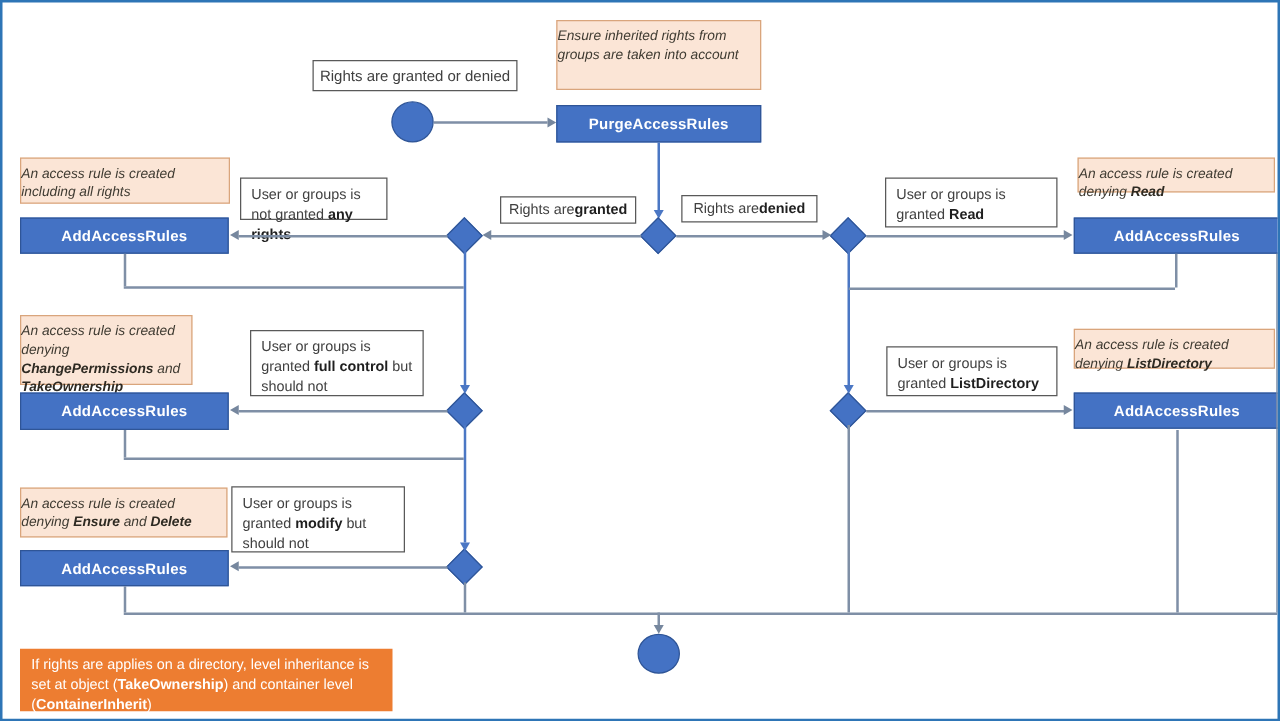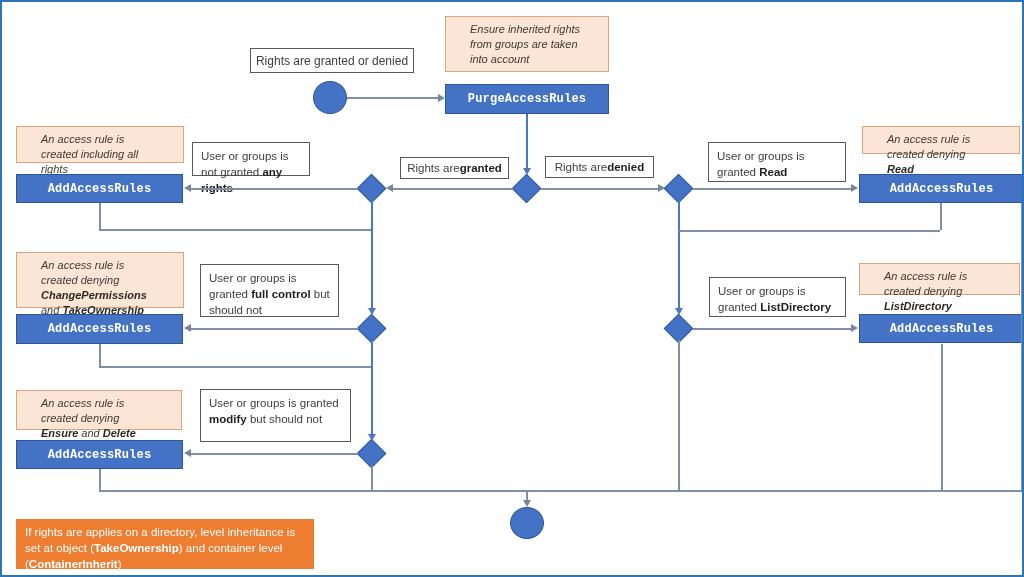--- a/index.html
+++ b/index.html
@@ -4,28 +4,28 @@
 <style>
   html,body{margin:0;padding:0;background:#e9e9e9;}
   #canvas{
     position:relative;width:1024px;height:577px;background:#ffffff;
     border:2px solid #2e75b6;box-sizing:border-box;overflow:hidden;
     font-family:"Liberation Sans","DejaVu Sans",sans-serif;
   }
   .note{
     position:absolute;background:#fbe5d6;border:1px solid #d9a57c;
     color:#3e3a31;font-style:italic;font-size:11px;line-height:1.35;
-    padding:5px 24px;box-sizing:border-box;
+    padding:5px 0;box-sizing:border-box;
   }
   .note b{color:#2e2a22;}
   .proc{
     position:absolute;background:#4472c4;border:1px solid #2f5597;
     color:#ffffff;font-weight:bold;font-size:12px;display:flex;
     align-items:center;justify-content:center;box-sizing:border-box;
-    text-align:center;letter-spacing:.2px;font-family:Liberation Mono, monospace;
+    text-align:center;letter-spacing:.2px;
   }
   .cond{
     position:absolute;background:#ffffff;border:1px solid #595959;
     color:#404040;font-size:11.5px;line-height:1.4;padding:5px 8px;
     box-sizing:border-box;
   }
   .cond b,.lbl b{color:#1f1f1f;}
   .lbl{
     position:absolute;background:#ffffff;border:1px solid #595959;
     color:#404040;font-size:11.5px;display:flex;align-items:center;
@@ -89,27 +89,27 @@
 
   <div class="hl" style="left:390px;top:186px;width:121px"></div>
   <div class="ar ar-l" style="left:384px;top:182px"></div>
   <div class="hl" style="left:539px;top:186px;width:118px"></div>
   <div class="ar ar-r" style="left:656px;top:182px"></div>
 
   <div class="note" style="left:14px;top:124px;width:168px;height:37px"><span>An access rule is created including all rights</span></div>
   <div class="proc" style="left:14px;top:172px;width:167px;height:29px">AddAccessRules</div>
   <div class="cond" style="left:190px;top:140px;width:118px;height:34px"><span>User or groups is not granted </span><b>any rights</b></div>
 
-  <div class="note" style="left:14px;top:250px;width:168px;height:56px"><span>An access rule is created denying </span><b>ChangePermissions</b><span> and </span><b>TakeOwnership</b></div>
+  <div class="note" style="left:14px;top:250px;width:138px;height:56px"><span>An access rule is created denying </span><b>ChangePermissions</b><span> and </span><b>TakeOwnership</b></div>
   <div class="proc" style="left:14px;top:312px;width:167px;height:30px">AddAccessRules</div>
   <div class="cond" style="left:198px;top:262px;width:139px;height:53px"><span>User or groups is granted </span><b>full control</b><span> but should not</span></div>
 
   <div class="note" style="left:14px;top:388px;width:166px;height:40px"><span>An access rule is created denying </span><b>Ensure</b><span> and </span><b>Delete</b></div>
   <div class="proc" style="left:14px;top:438px;width:167px;height:29px">AddAccessRules</div>
-  <div class="cond" style="left:198px;top:387px;width:151px;height:53px"><span>User or groups is granted </span><b>modify</b><span> but should not</span></div>
+  <div class="cond" style="left:183px;top:387px;width:139px;height:53px"><span>User or groups is granted </span><b>modify</b><span> but should not</span></div>
 
   <div class="cond" style="left:706px;top:140px;width:138px;height:40px"><span>User or groups is granted </span><b>Read</b></div>
   <div class="note" style="left:860px;top:124px;width:158px;height:28px"><span>An access rule is created denying </span><b>Read</b></div>
   <div class="proc" style="left:857px;top:172px;width:165px;height:29px">AddAccessRules</div>
 
   <div class="cond" style="left:707px;top:275px;width:137px;height:40px"><span>User or groups is granted </span><b>ListDirectory</b></div>
   <div class="note" style="left:857px;top:261px;width:161px;height:32px"><span>An access rule is created denying </span><b>ListDirectory</b></div>
   <div class="proc" style="left:857px;top:312px;width:165px;height:29px">AddAccessRules</div>
 
   <div class="hl" style="left:189px;top:186px;width:167px"></div>

